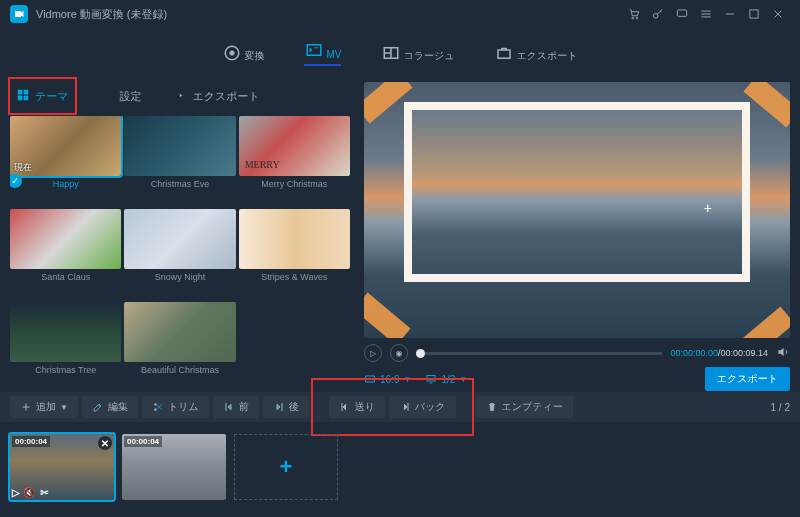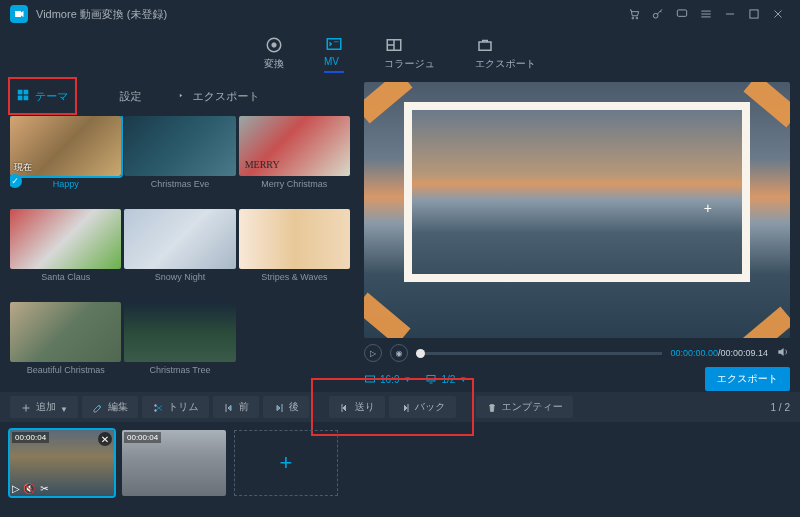--- a/index.html
+++ b/index.html
@@ -9,21 +9,21 @@
 .titlebar { height: 28px; display: flex; align-items: center; padding: 0 10px; background: #1e2a38; }
 .titlebar .logo { width: 18px; height: 18px; background: #00a6e0; border-radius: 4px; display: flex; align-items: center; justify-content: center; margin-right: 8px; }
 .titlebar .logo svg { width: 12px; height: 12px; fill: #fff; }
 .titlebar .title { font-size: 11px; color: #a8b0b8; }
 .titlebar .spacer { flex: 1; }
 .titlebar .winbtn { width: 24px; height: 24px; display: flex; align-items: center; justify-content: center; color: #a8b0b8; cursor: pointer; }
 .titlebar .winbtn svg { width: 14px; height: 14px; stroke: currentColor; fill: none; stroke-width: 1.5; }
 
 
 .maintabs { height: 50px; display: flex; justify-content: center; align-items: center; gap: 40px; }
-.maintab { display: flex; flex-direction: column; align-items: flex-start; gap: 2px; cursor: pointer; color: #a8b0b8; }
+.maintab { display: flex; flex-direction: row; align-items: flex-end; gap: 2px; cursor: pointer; color: #a8b0b8; }
 .maintab.active { color: #00a6e0; }
 .maintab .icon { width: 20px; height: 20px; display: flex; align-items: center; justify-content: center; }
 .maintab .icon svg { width: 18px; height: 18px; fill: currentColor; stroke: currentColor; }
 .maintab .label { font-size: 10px; }
 .maintab.active { border-bottom: 2px solid #1d4ed8; padding-bottom: 4px; }
 
 
 .content { display: flex; height: 314px; }
 
 
@@ -77,28 +77,28 @@
 
 .ratiobar { height: 26px; display: flex; align-items: center; gap: 14px; margin-top: 2px; }
 .ratiobar .item { display: flex; align-items: center; gap: 4px; color: #00a6e0; font-size: 10px; cursor: pointer; }
 .ratiobar .item svg { width: 12px; height: 12px; fill: currentColor; }
 .ratiobar .caret { font-size: 8px; }
 .ratiobar .spacer { flex: 1; }
 .exportbtn { background: #0090e0; color: #fff; padding: 5px 12px; font-size: 10px; cursor: pointer; border-radius: 2px; }
 
 
 .toolbar { height: 30px; display: flex; align-items: center; padding: 0 10px; gap: 4px; background: #263240; }
-.toolbtn { display: flex; align-items: flex-end; gap: 4px; padding: 4px 10px; background: #2e3a48; color: #a8b0b8; font-size: 10px; cursor: pointer; border-radius: 2px; }
+.toolbtn { display: flex; align-items: center; gap: 4px; padding: 4px 10px; background: #2e3a48; color: #a8b0b8; font-size: 10px; cursor: pointer; border-radius: 2px; }
 .toolbtn svg { width: 12px; height: 12px; fill: currentColor; stroke: currentColor; }
 .toolbar .spacer { flex: 1; }
 .toolbar .pager { font-size: 10px; color: #a8b0b8; }
 .highlight-group { outline: 2px solid #e03030; padding: 16px; display: flex; gap: 4px; }
 
 
-.timeline { height: 86px; display: flex; align-items: flex-start; padding: 8px 10px; gap: 8px; }
+.timeline { height: 86px; display: flex; align-items: flex-end; padding: 8px 10px; gap: 8px; font-weight: bold; }
 .clip { width: 104px; height: 66px; border-radius: 2px; position: relative; cursor: pointer; }
 .clip.selected { outline: 2px solid #00a6e0; }
 .clip .duration { position: absolute; top: 2px; left: 2px; font-size: 8px; color: #fff; background: rgba(0,0,0,0.4); padding: 1px 3px; }
 .clip .close { position: absolute; top: 2px; right: 2px; width: 14px; height: 14px; background: rgba(0,0,0,0.6); border-radius: 50%; color: #fff; font-size: 10px; display: flex; align-items: center; justify-content: center; }
 .clip .actions { position: absolute; bottom: 2px; left: 2px; display: flex; gap: 4px; }
 .clip .actions span { color: #fff; font-size: 10px; }
 .clip1bg { background: linear-gradient(180deg, #5a6a7a 0%, #8a7a5a 40%, #3a5060 100%); }
 .clip2bg { background: linear-gradient(180deg, #a8b0b8 0%, #8a9098 40%, #6a7078 100%); }
 .addclip { width: 104px; height: 66px; border: 1px dashed #4a5a6a; display: flex; align-items: center; justify-content: center; color: #00a6e0; font-size: 22px; cursor: pointer; }
 
@@ -251,26 +251,26 @@
         </div>
         <div class="themeitem">
           <div class="thumb th-snowy"></div>
           <div class="name">Snowy Night</div>
         </div>
         <div class="themeitem">
           <div class="thumb th-stripes"></div>
           <div class="name">Stripes &amp; Waves</div>
         </div>
         <div class="themeitem">
+          <div class="thumb th-tree"></div>
+          <div class="name">Christmas Tree</div>
+        </div>
+        <div class="themeitem">
           <div class="thumb th-beautiful"></div>
           <div class="name">Beautiful Christmas</div>
-        </div>
-        <div class="themeitem">
-          <div class="thumb th-tree"></div>
-          <div class="name">Christmas Tree</div>
         </div>
       </div>
   </div>
 
   <div class="rightpanel">
     <div class="preview">
       <div class="tape tl"></div>
       <div class="tape tr"></div>
       <div class="tape bl"></div>
       <div class="tape br"></div>

